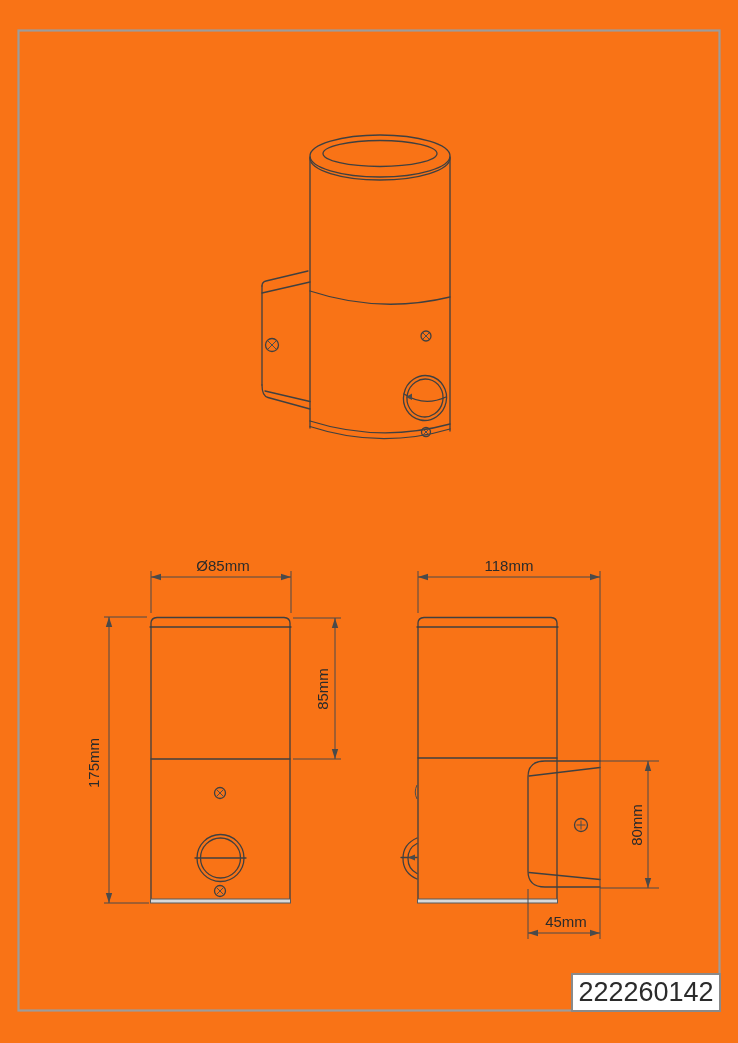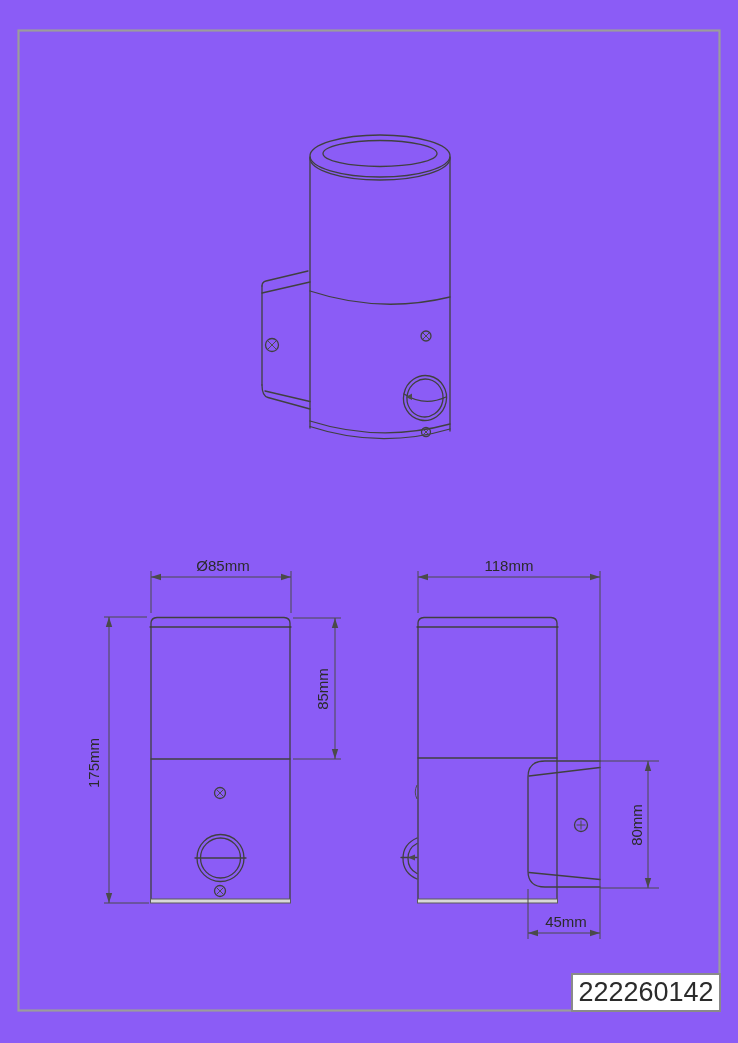--- a/index.html
+++ b/index.html
@@ -1,16 +1,16 @@
 <!DOCTYPE html>
 <html><head>
 <meta charset="utf-8">
 <style>
   html,body{margin:0;padding:0;background:#ffffff;}
-  .page{position:relative;width:738px;height:1043px;background:#8b5cf6;overflow:hidden;}
+  .page{position:relative;width:738px;height:1043px;background:#f97316;overflow:hidden;}
   svg{display:block;}
   .ln{fill:none;stroke:#404040;stroke-width:1.3;stroke-linejoin:round;stroke-linecap:round;}
   .thin{fill:none;stroke:#4d4d4d;stroke-width:1;}
   .dim{fill:none;stroke:#4a4a4a;stroke-width:1;}
   .arr{fill:#4a4a4a;stroke:none;}
   .band{fill:#d8d8d8;stroke:#5a5a5a;stroke-width:1;}
   .txt{font-family:"Liberation Sans","DejaVu Sans",sans-serif;font-size:15px;fill:#2b2b2b;}
   .pn{font-family:"Liberation Sans","DejaVu Sans",sans-serif;font-size:27px;fill:#2b2b2b;}
 </style>
 </head>

